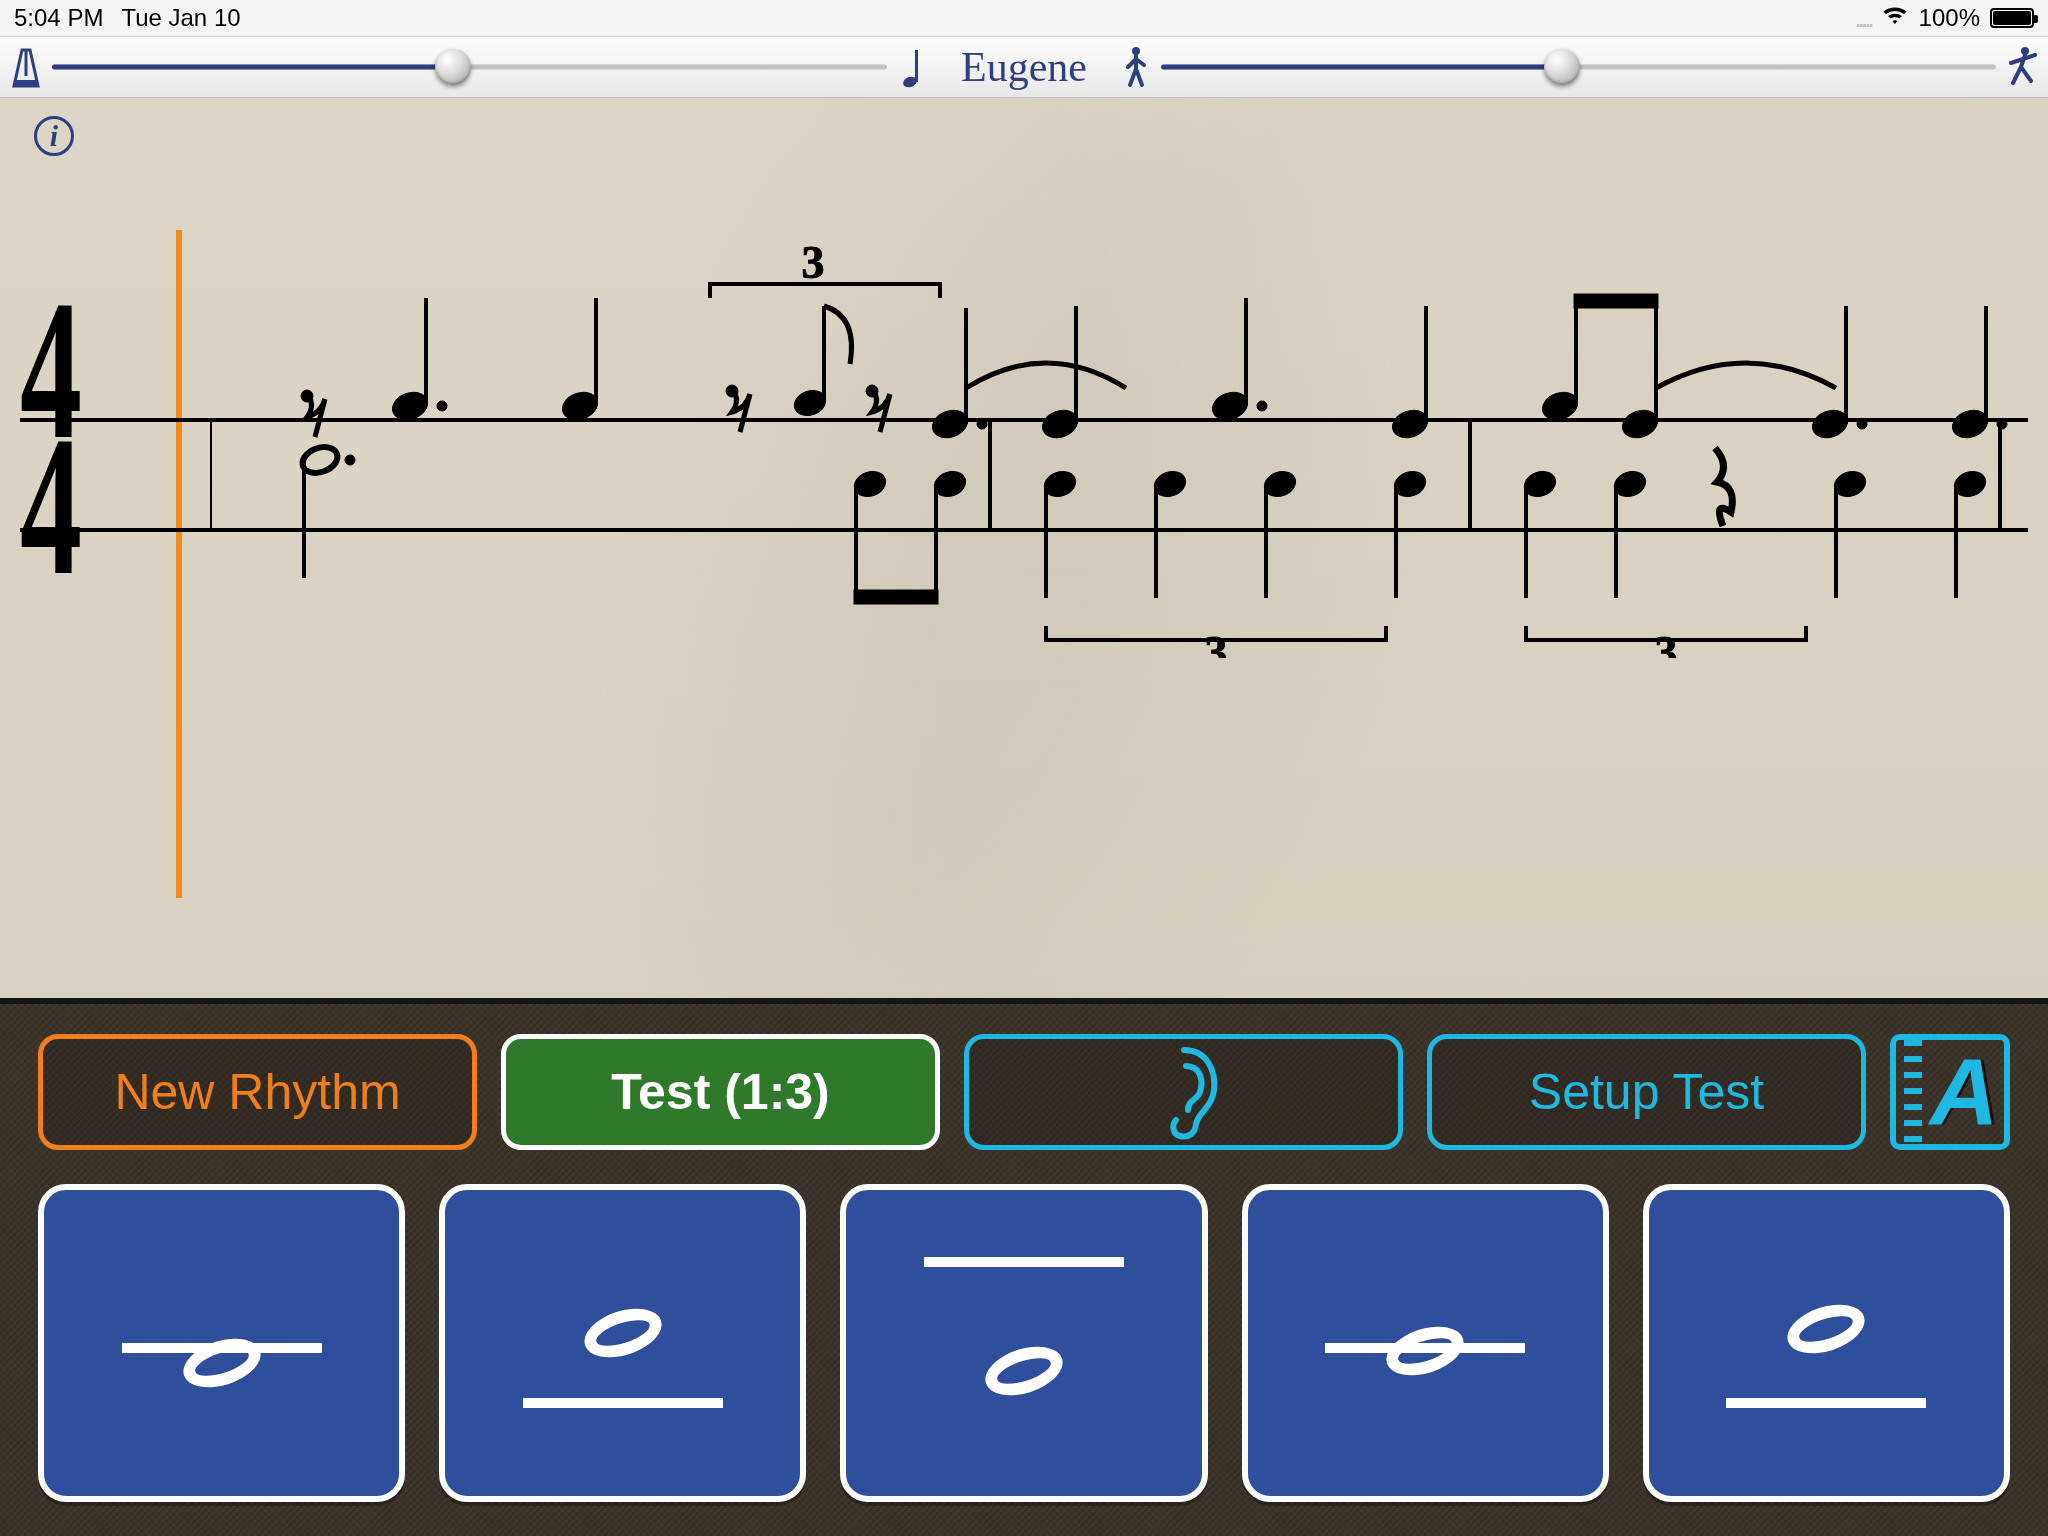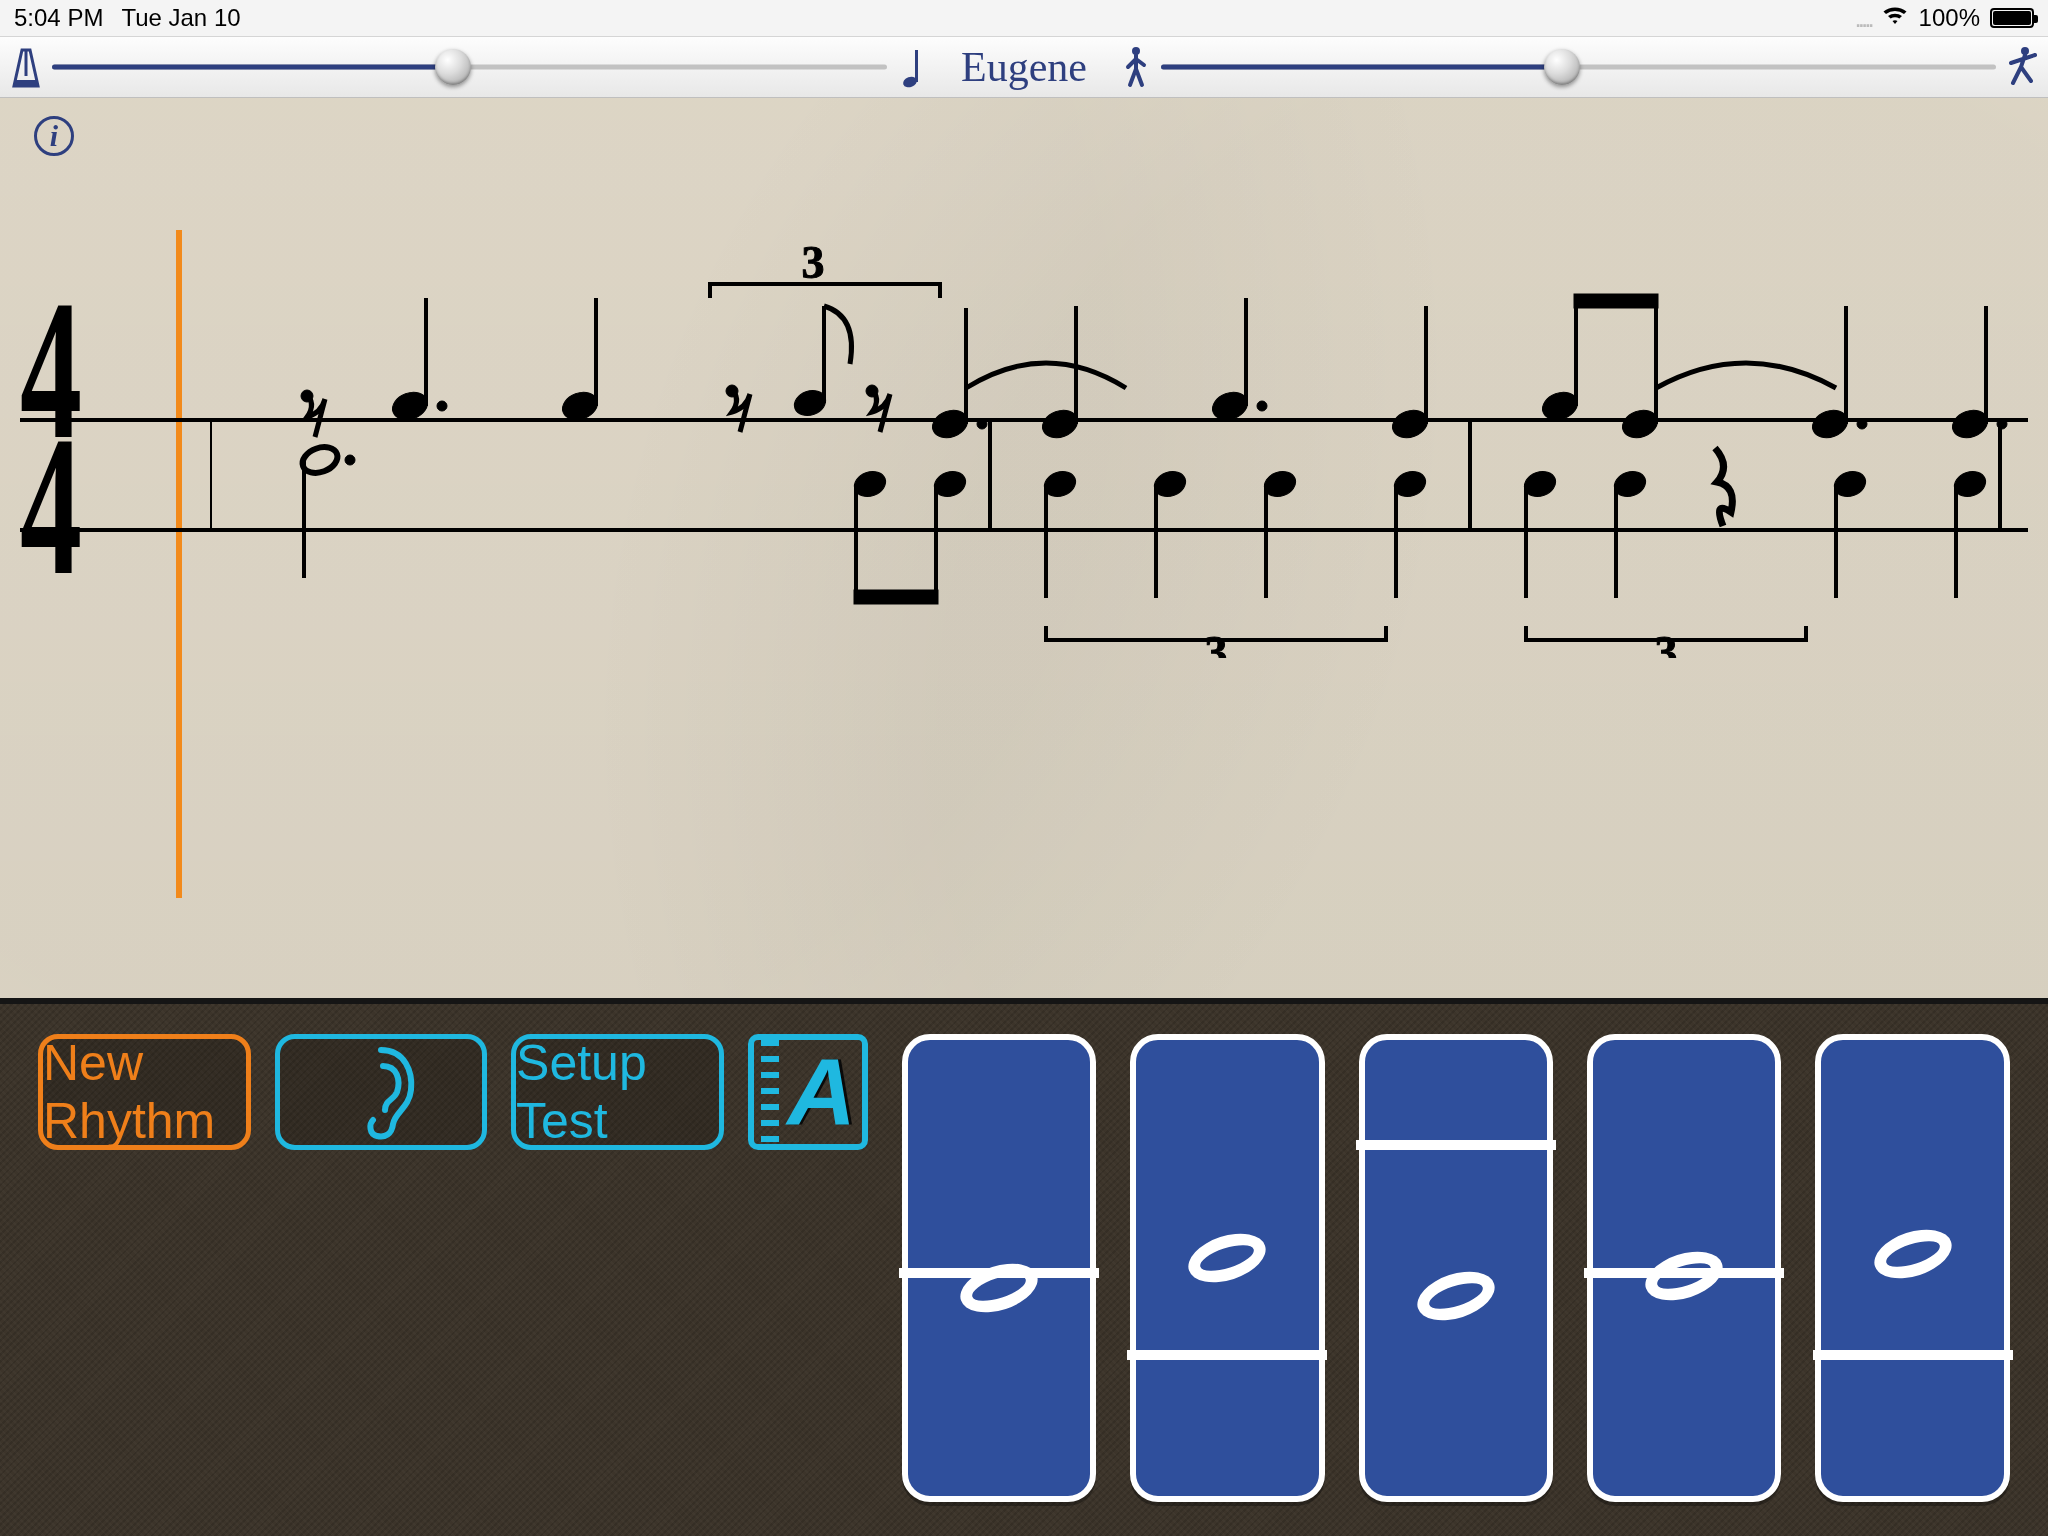--- a/index.html
+++ b/index.html
@@ -33,21 +33,21 @@
     linear-gradient(rgba(0,0,0,.02), rgba(0,0,0,.04));
     pointer-events: none; }
   .info-btn { position: absolute; top: 18px; left: 34px; width: 40px; height: 40px; border: 3px solid #2e3f7f; border-radius: 50%; color: #2e3f7f; font-family: Georgia, serif; font-style: italic; font-size: 30px; font-weight: 700; display: flex; align-items: center; justify-content: center; cursor: pointer; }
   .playhead { position: absolute; top: 132px; bottom: 100px; left: 176px; width: 6px; background: #f28a1b; }
   .staff { position: absolute; left: 20px; right: 20px; top: 320px; display: flex; align-items: center; }
   .staff-line { position: absolute; left: 0; right: 0; height: 4px; background: #000; }
   .timesig { position: absolute; left: 0; top: -116px; font-family: Georgia, "Times New Roman", serif; font-weight: 900; font-size: 200px; line-height: .68; letter-spacing: -8px; color: #000; transform: scaleX(.62); transform-origin: left center; }
   .notation-img { position:absolute; left:190px; right:0; top:-180px; height:420px; }
 
   
-  .bottom-panel { height: 532px; background: #3c342a; padding: 30px 38px 34px; display: flex; gap: 34px; }
+  .bottom-panel { height: 532px; background: #3c342a; padding: 30px 38px 34px; display: flex; flex-direction: column; gap: 34px; }
   .bottom-panel.texture { background:
     repeating-linear-gradient(45deg, rgba(255,255,255,.02) 0 2px, transparent 2px 5px),
     repeating-linear-gradient(-45deg, rgba(0,0,0,.12) 0 2px, transparent 2px 5px),
     #3c342a; }
   .btn-row { display: flex; gap: 24px; align-items: stretch; height: 116px; }
   .btn { flex: 1; border-radius: 20px; border: 5px solid; display: flex; align-items: center; justify-content: center; font-size: 50px; font-weight: 400; cursor: pointer; }
   .btn-orange { border-color: #ef7f1a; color: #ef7f1a; background: rgba(0,0,0,.15); }
   .btn-green  { border-color: #fff; color: #fff; background: #2f7a2a; font-weight: 600; }
   .btn-cyan   { border-color: #1fb8e0; color: #1fb8e0; background: rgba(0,0,0,.15); }
   .side-a { width: 120px; flex: 0 0 120px; border: 6px solid #1fb8e0; border-radius: 10px; display: flex; align-items: center; justify-content: center; }
@@ -246,20 +246,21 @@
         <ellipse cx="1760" cy="246" rx="16" ry="12" transform="rotate(-20 1760 246)"></ellipse>
         <line x1="1746" y1="246" x2="1746" y2="360" stroke-width="4"></line>
       </g>
     </svg>
   </div>
 </div>
 
 <div class="bottom-panel texture">
   <div class="btn-row">
     <div class="btn btn-orange">New Rhythm</div>
+    <div class="btn btn-green">Test (1:3)</div>
     <div class="btn btn-cyan">
       <svg class="ear-svg" viewBox="0 0 80 100">
         <path d="M40 8 C64 8 72 30 70 48 C68 66 54 70 52 82 C51 92 44 96 36 94 C28 92 28 82 32 78" fill="none" stroke="#1fb8e0" stroke-width="6" stroke-linecap="round"></path>
         <path d="M42 24 C56 24 60 38 56 50 C53 58 44 58 44 68" fill="none" stroke="#1fb8e0" stroke-width="6" stroke-linecap="round"></path>
       </svg>
     </div>
     <div class="btn btn-cyan">Setup Test</div>
     <div class="side-a">
       <div class="side-a-strip"></div>
       <div class="side-a-glyph">A</div>

